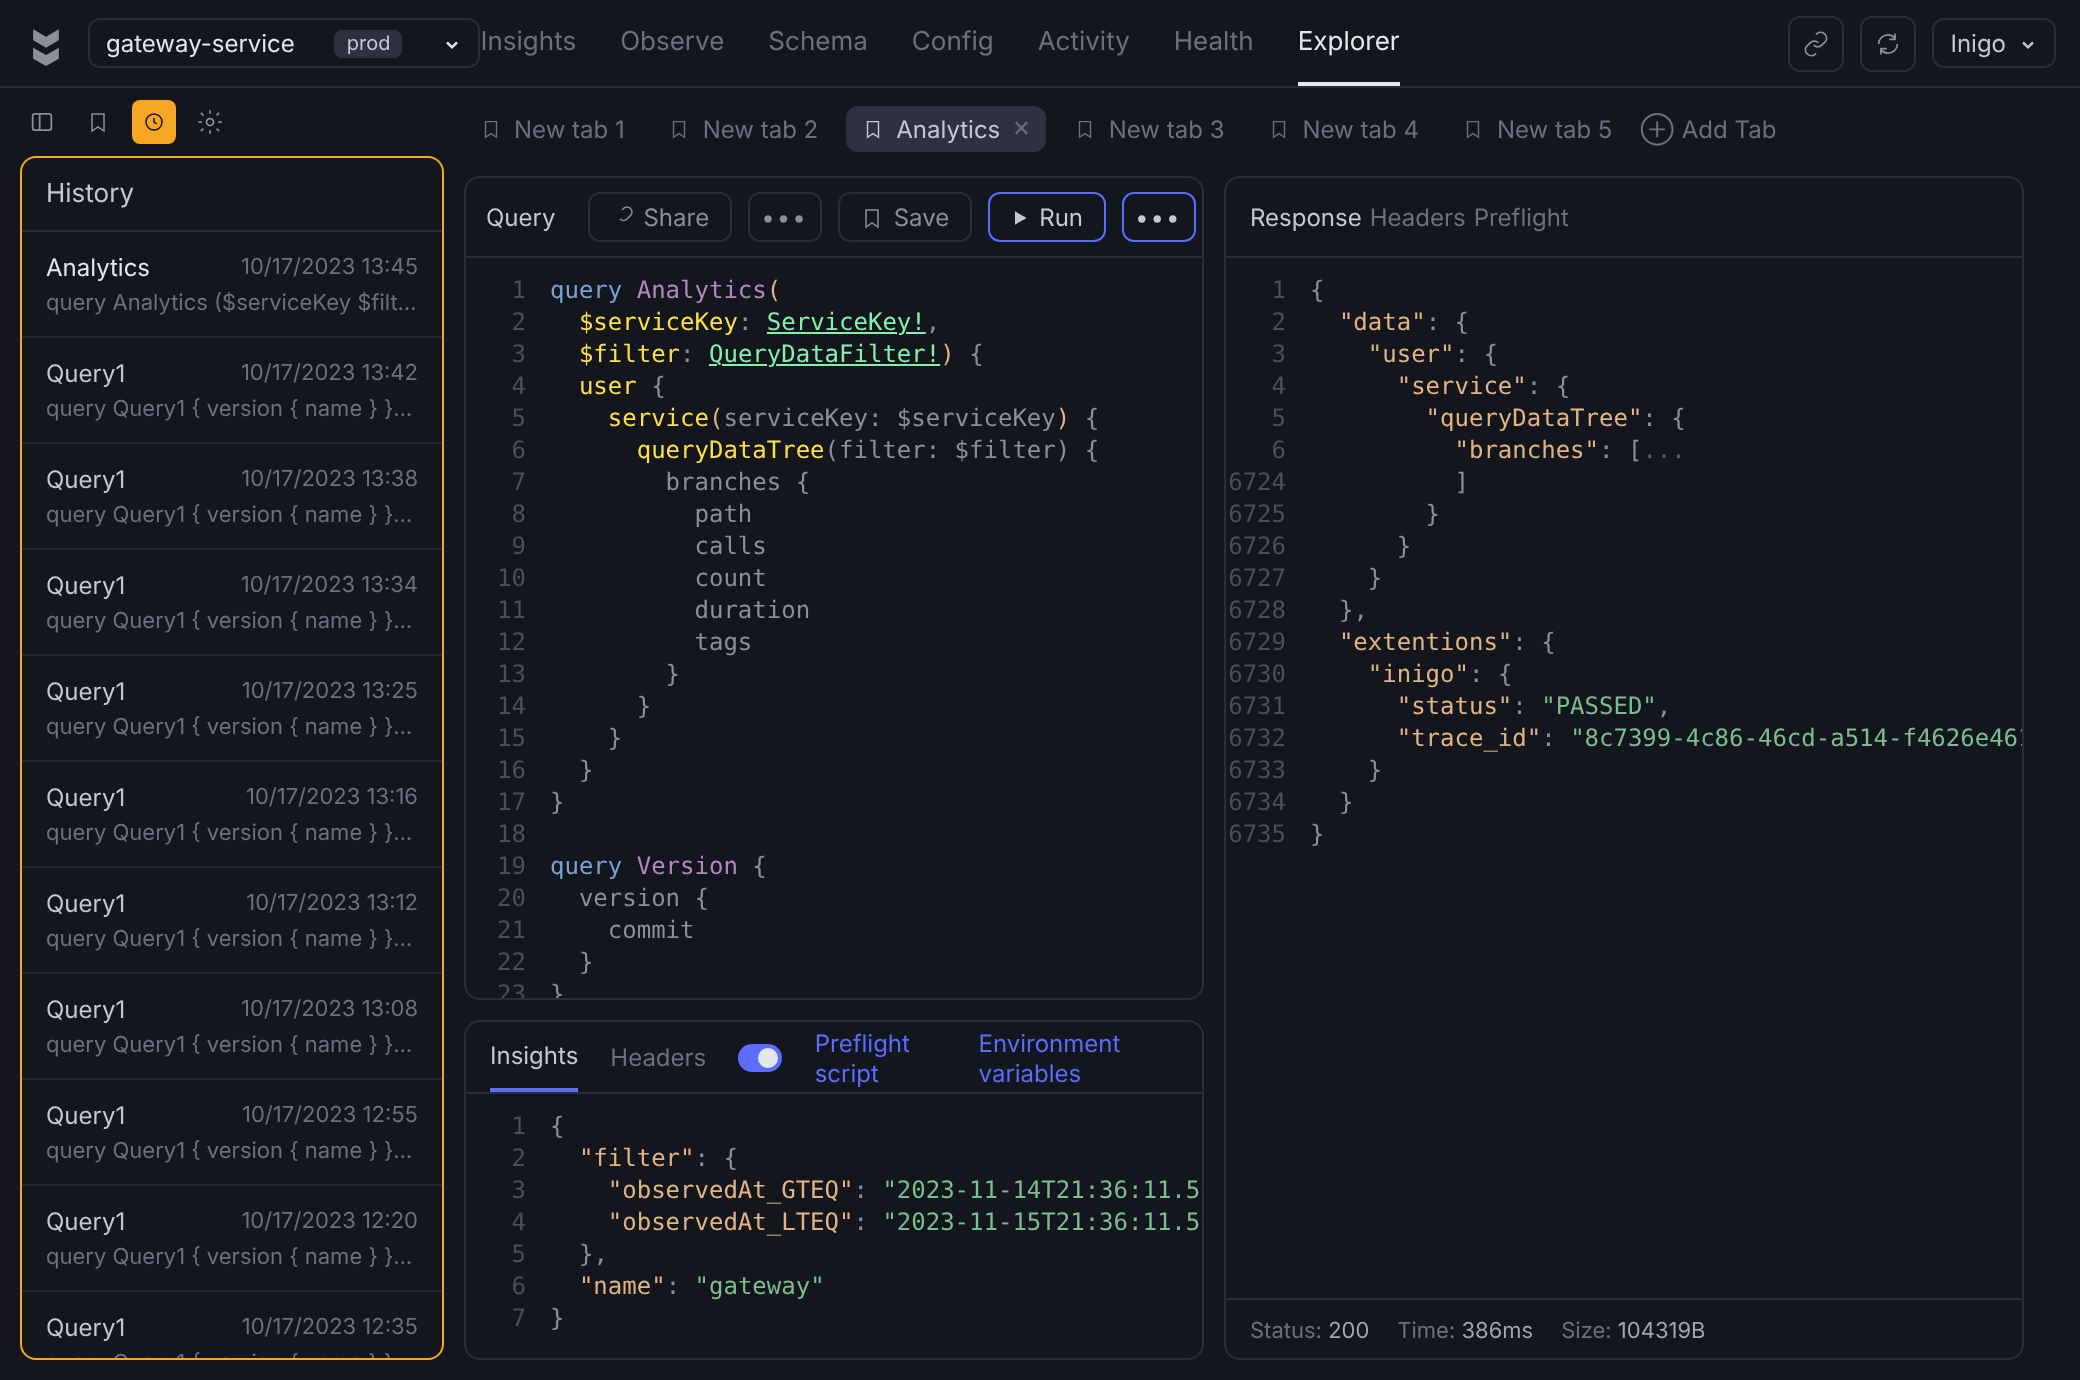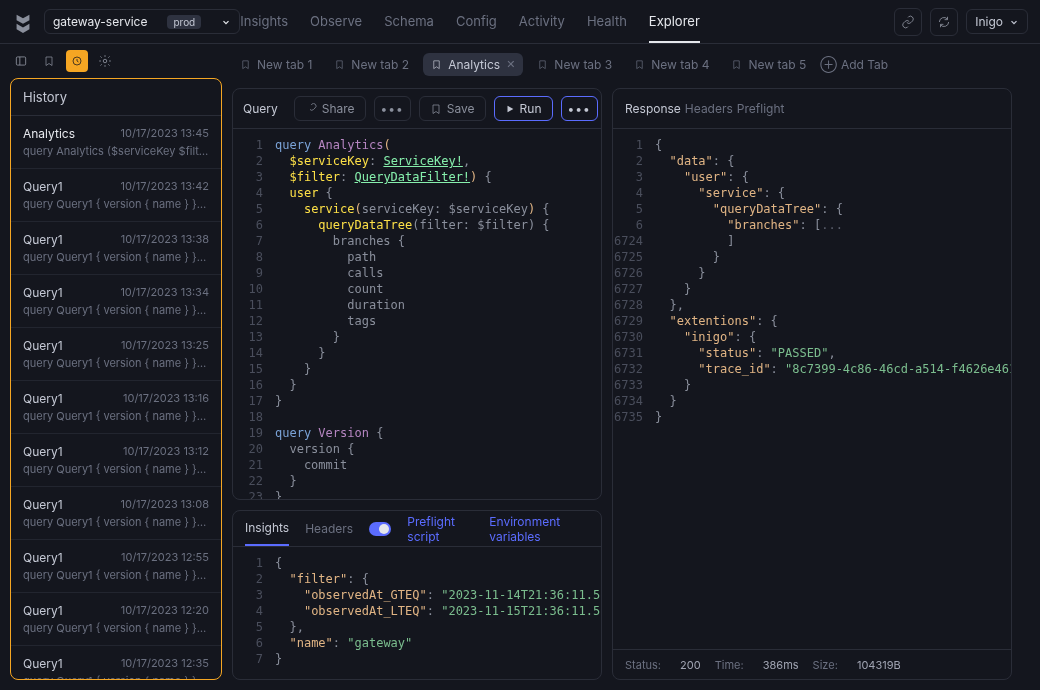--- a/index.html
+++ b/index.html
@@ -143,21 +143,21 @@
 .resp-tabs {
   display: flex; gap: 4px; height: 40px; align-items: center;
   padding: 0 12px; border-bottom: 1px solid #2a2d38;
 }
 .resp-tab { color: #6b7080; font-size: 12px; cursor: pointer; }
 .resp-tab.active { color: #c4c8d4; }
 .resp-footer {
   height: 30px; padding: 0 12px; border-top: 1px solid #2a2d38;
   display: flex; align-items: center; gap: 14px; font-size: 11px; color: #6b7080;
 }
-.resp-footer span b { color: #a0a4b2; font-weight: 400; margin-left: 16px; }
+.resp-footer span b { color: #a0a4b2; font-weight: 400; }
 svg { display: block; }
 .icon-stroke { stroke: currentColor; fill: none; stroke-width: 1.5; }
 .icon-fill { fill: currentColor; }
 </style>
 </head>
 <body>
 
 <div class="topbar">
   <div class="logo">
     <svg viewBox="0 0 24 24">

